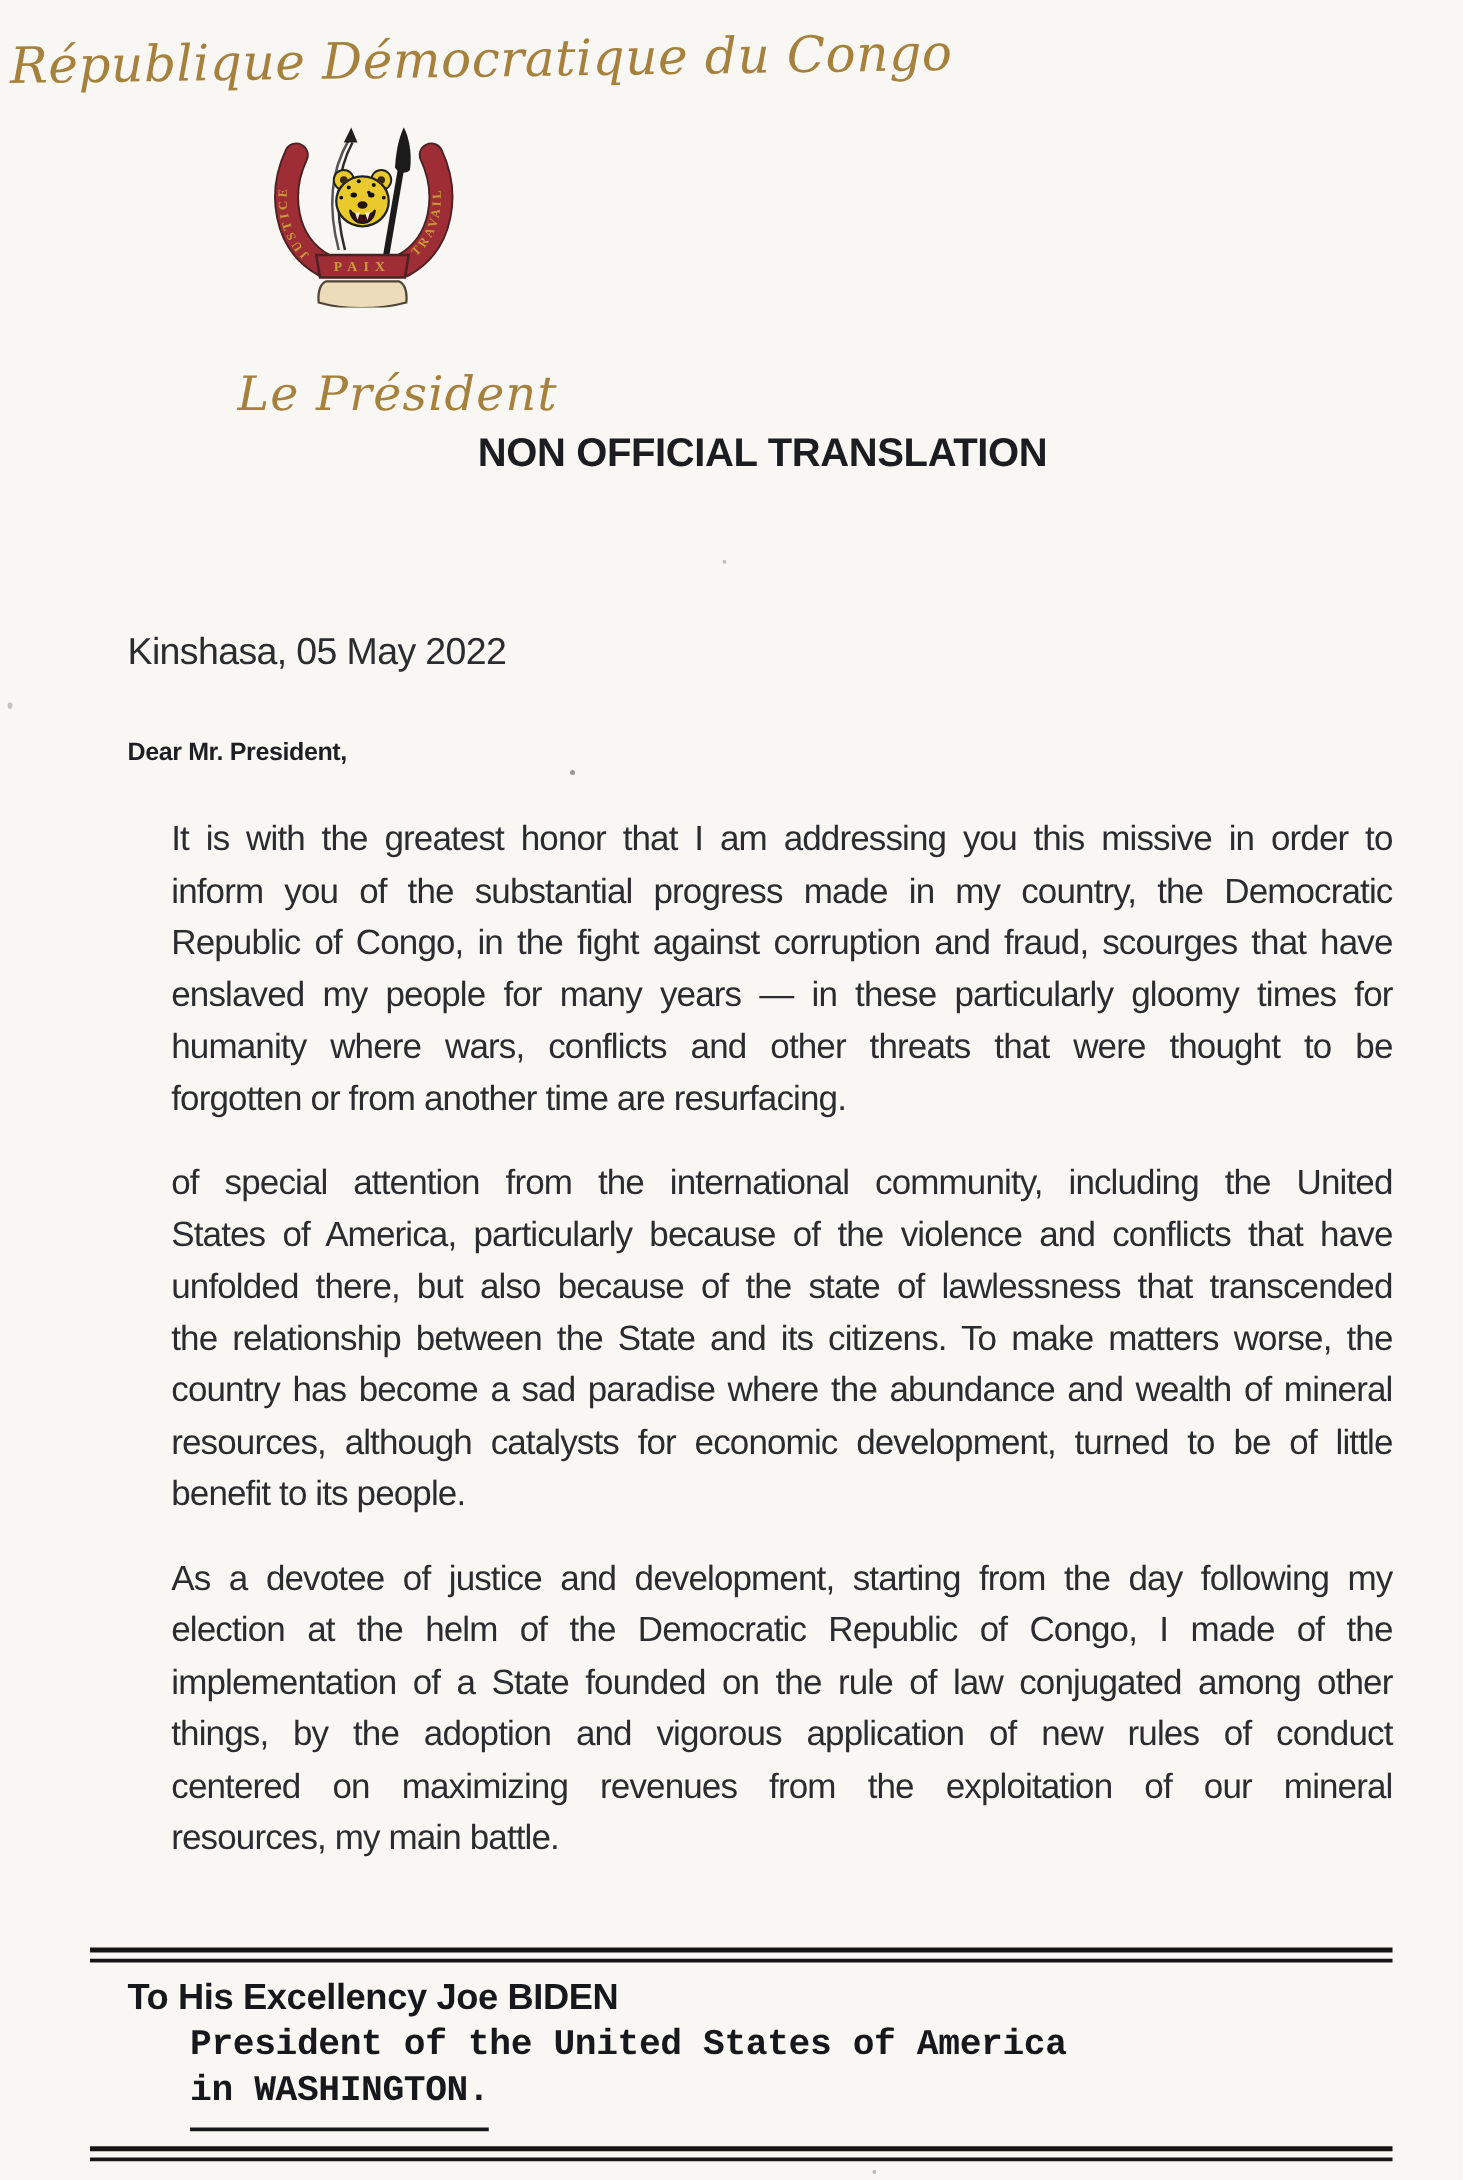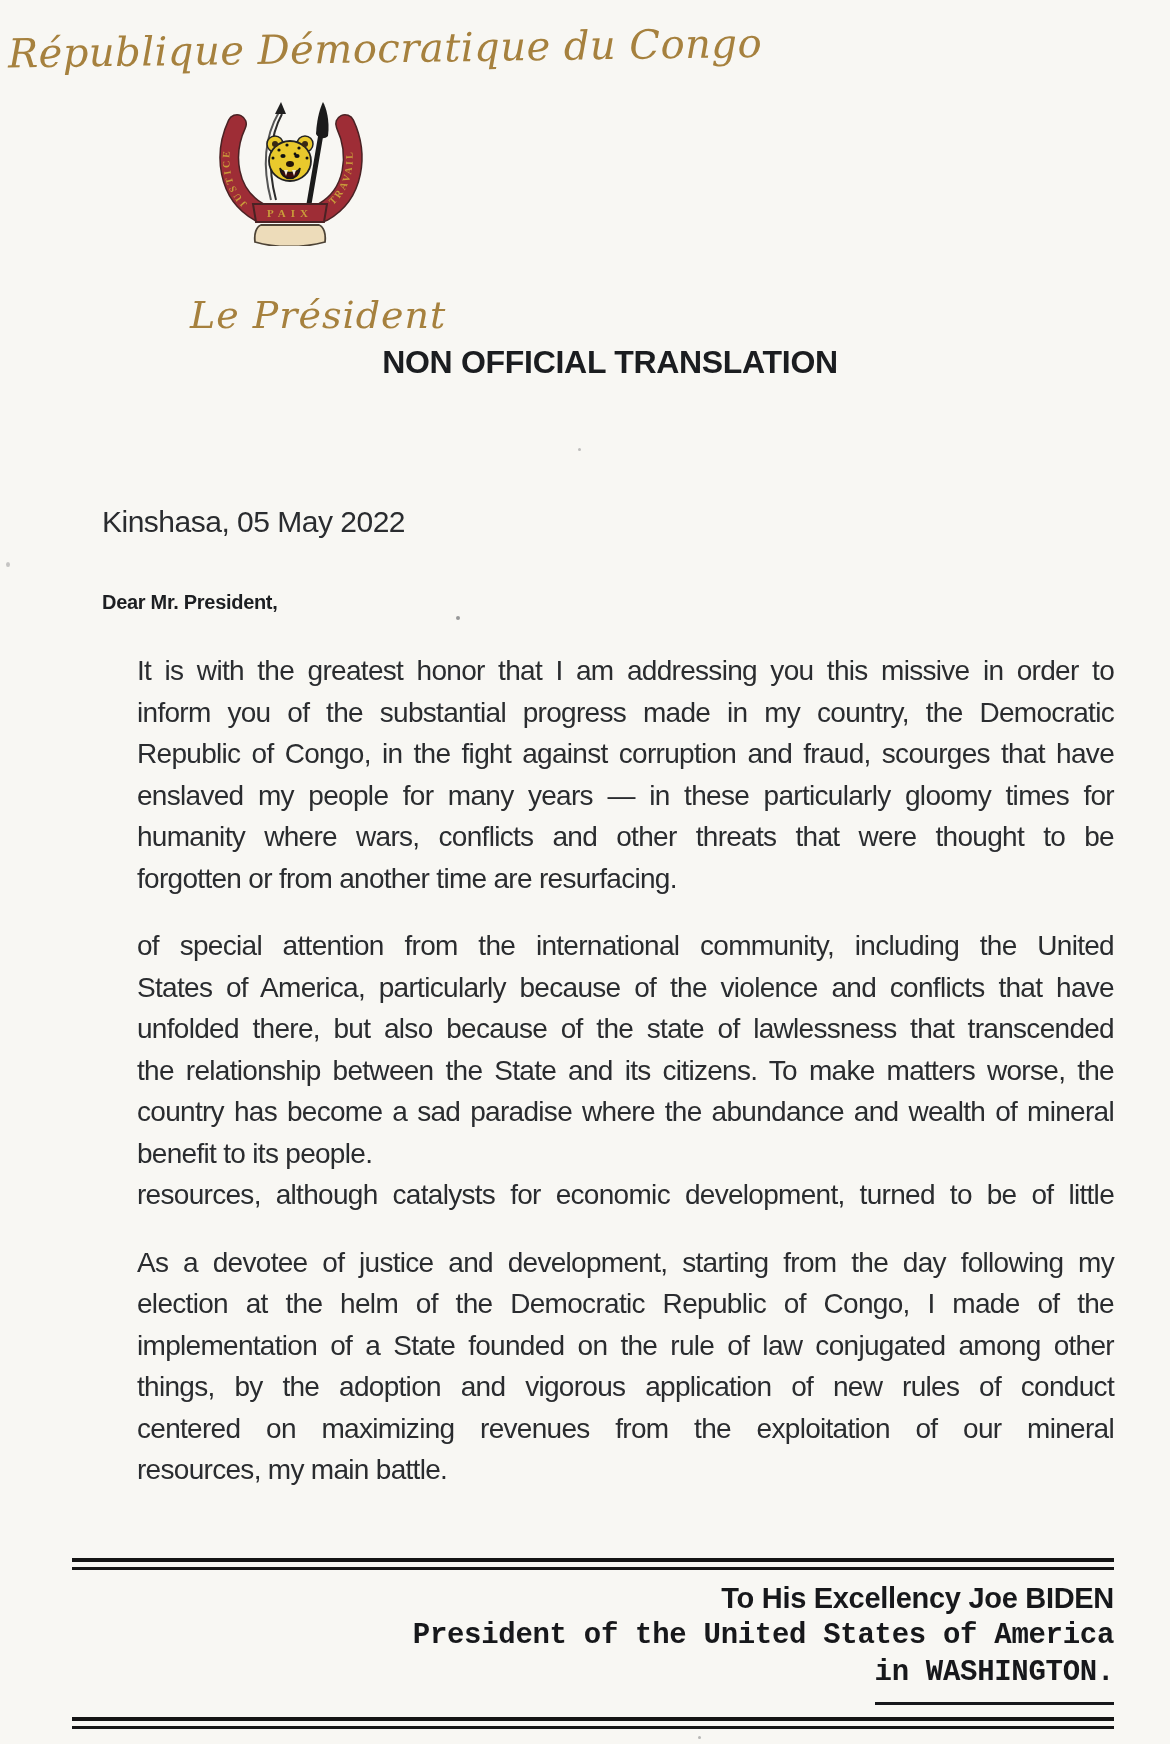--- a/index.html
+++ b/index.html
@@ -54,21 +54,21 @@
     text-align:justify;
     -moz-text-align-last:justify;
     text-align-last:justify;
     margin-left:35px;
   }
   .line.last{text-align-last:left;-moz-text-align-last:left;}
   
   .footer{position:absolute;top:1558px;left:72px;width:1042px;}
   .rule{height:5px;border-top:4px solid #151515;border-bottom:3px solid #161616;}
   .addr-block{margin:10px 0 12px 0;font-weight:bold;font-size:29px;color:#17181b;}
-  .addr-line{line-height:37px;letter-spacing:-.3px;text-align:right;}
+  .addr-line{line-height:37px;letter-spacing:-.3px;}
   .addr-line.l1{padding-left:30px;}
   .addr-line.l2,.addr-line.l3{padding-left:80px;font-family:Liberation Mono, monospace;}
   .addr-line.l3 span{
     display:inline-block;border-bottom:3px solid #17181b;padding-bottom:11px;
   }
   
   .speck{position:absolute;border-radius:50%;background:#77787a;}
   .s1{left:456px;top:616px;width:4px;height:4px;opacity:.75;}
   .s2{left:578px;top:448px;width:3px;height:3px;opacity:.45;}
   .s3{left:6px;top:562px;width:4px;height:5px;opacity:.4;}
@@ -149,22 +149,22 @@
         <div class="line">enslaved my people for many years — in these particularly gloomy times for</div>
         <div class="line">humanity where wars, conflicts and other threats that were thought to be</div>
         <div class="line last">forgotten or from another time are resurfacing.</div>
       </div>
       <div class="paragraph">
         <div class="line">of special attention from the international community, including the United</div>
         <div class="line">States of America, particularly because of the violence and conflicts that have</div>
         <div class="line">unfolded there, but also because of the state of lawlessness that transcended</div>
         <div class="line">the relationship between the State and its citizens. To make matters worse, the</div>
         <div class="line">country has become a sad paradise where the abundance and wealth of mineral</div>
+        <div class="line">resources, although catalysts for economic development, turned to be of little</div>
         <div class="line last">benefit to its people.</div>
-        <div class="line">resources, although catalysts for economic development, turned to be of little</div>
       </div>
       <div class="paragraph">
         <div class="line">As a devotee of justice and development, starting from the day following my</div>
         <div class="line">election at the helm of the Democratic Republic of Congo, I made of the</div>
         <div class="line">implementation of a State founded on the rule of law conjugated among other</div>
         <div class="line">things, by the adoption and vigorous application of new rules of conduct</div>
         <div class="line">centered on maximizing revenues from the exploitation of our mineral</div>
         <div class="line last">resources, my main battle.</div>
       </div>
     </div>

